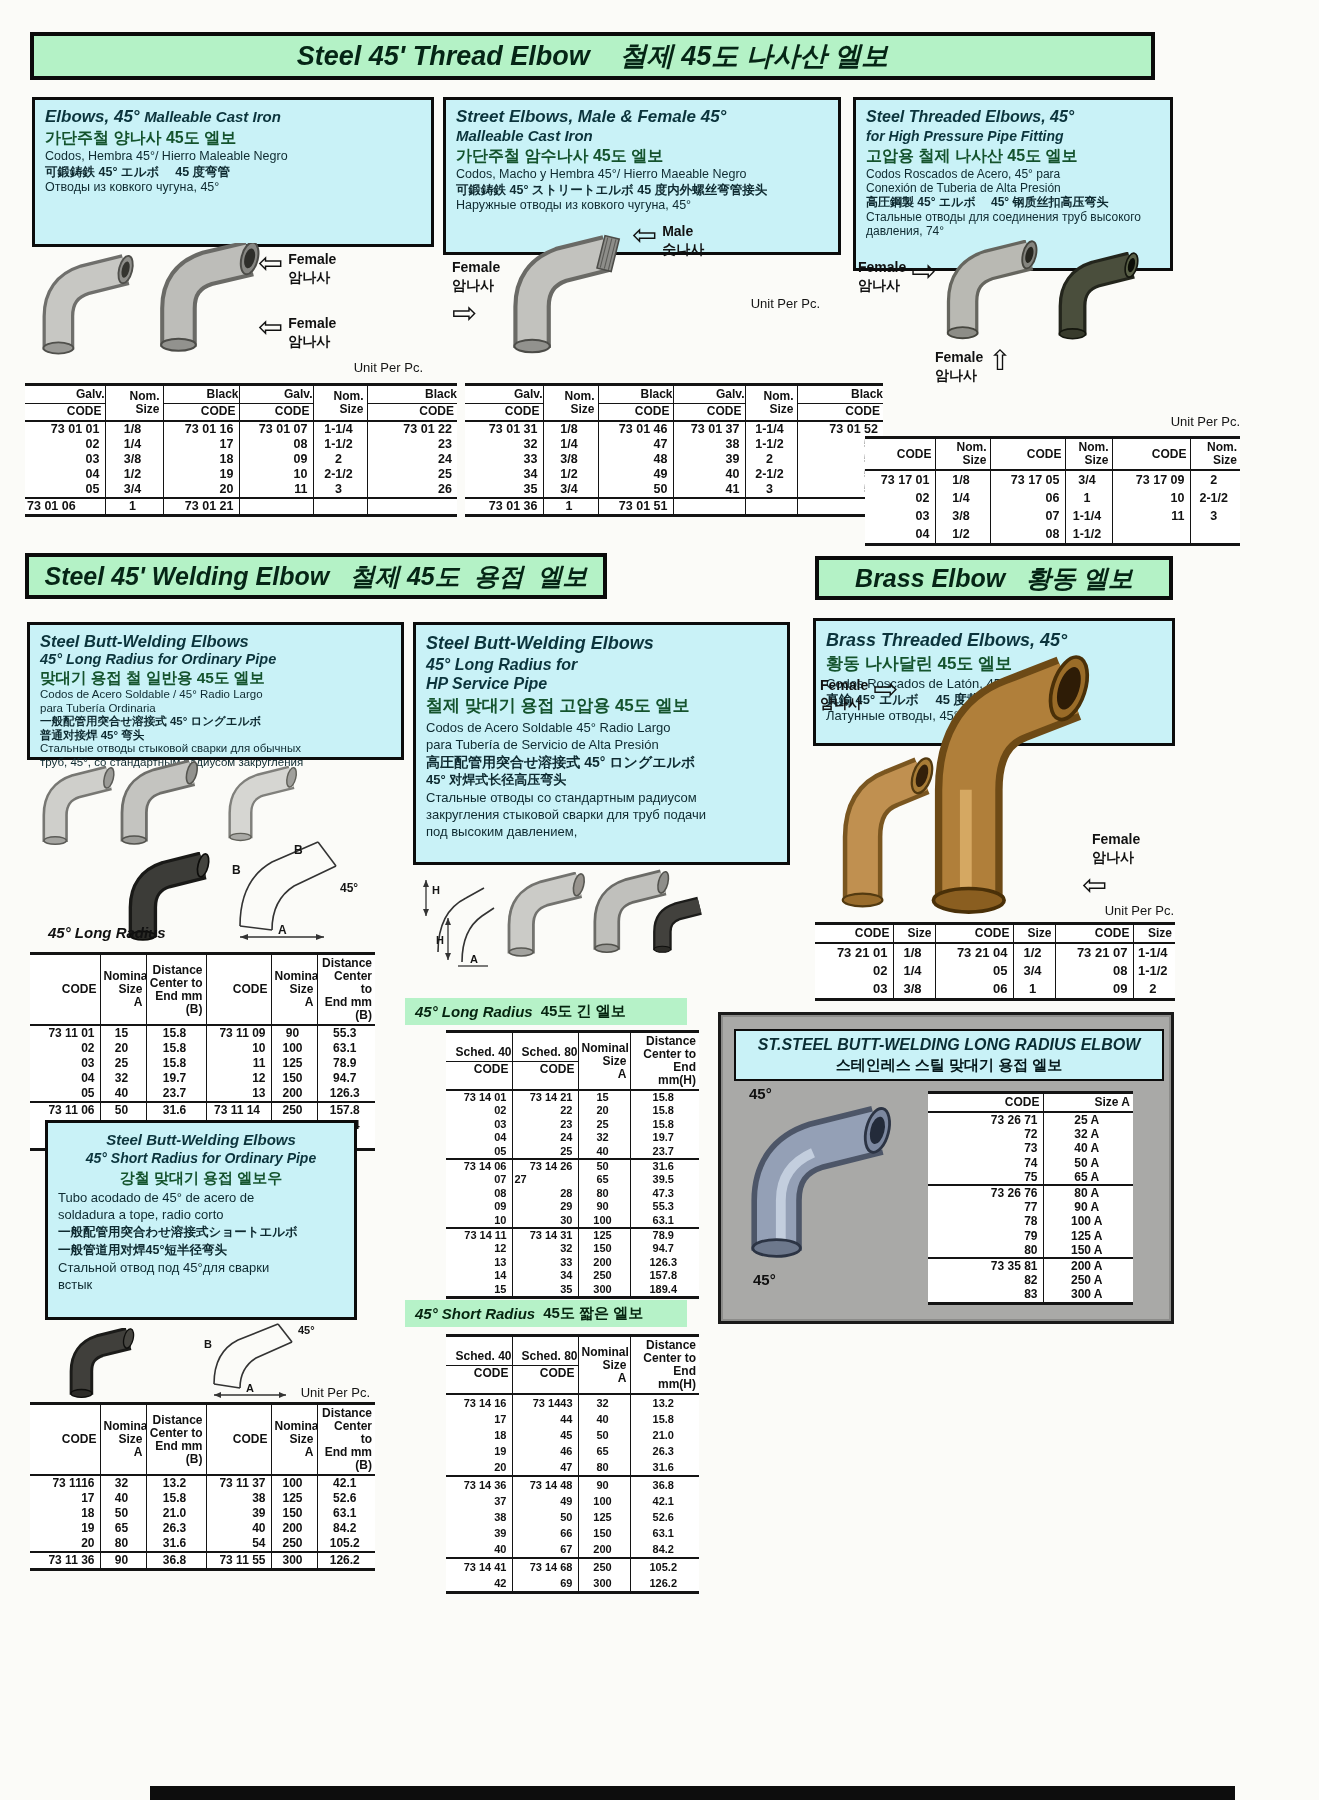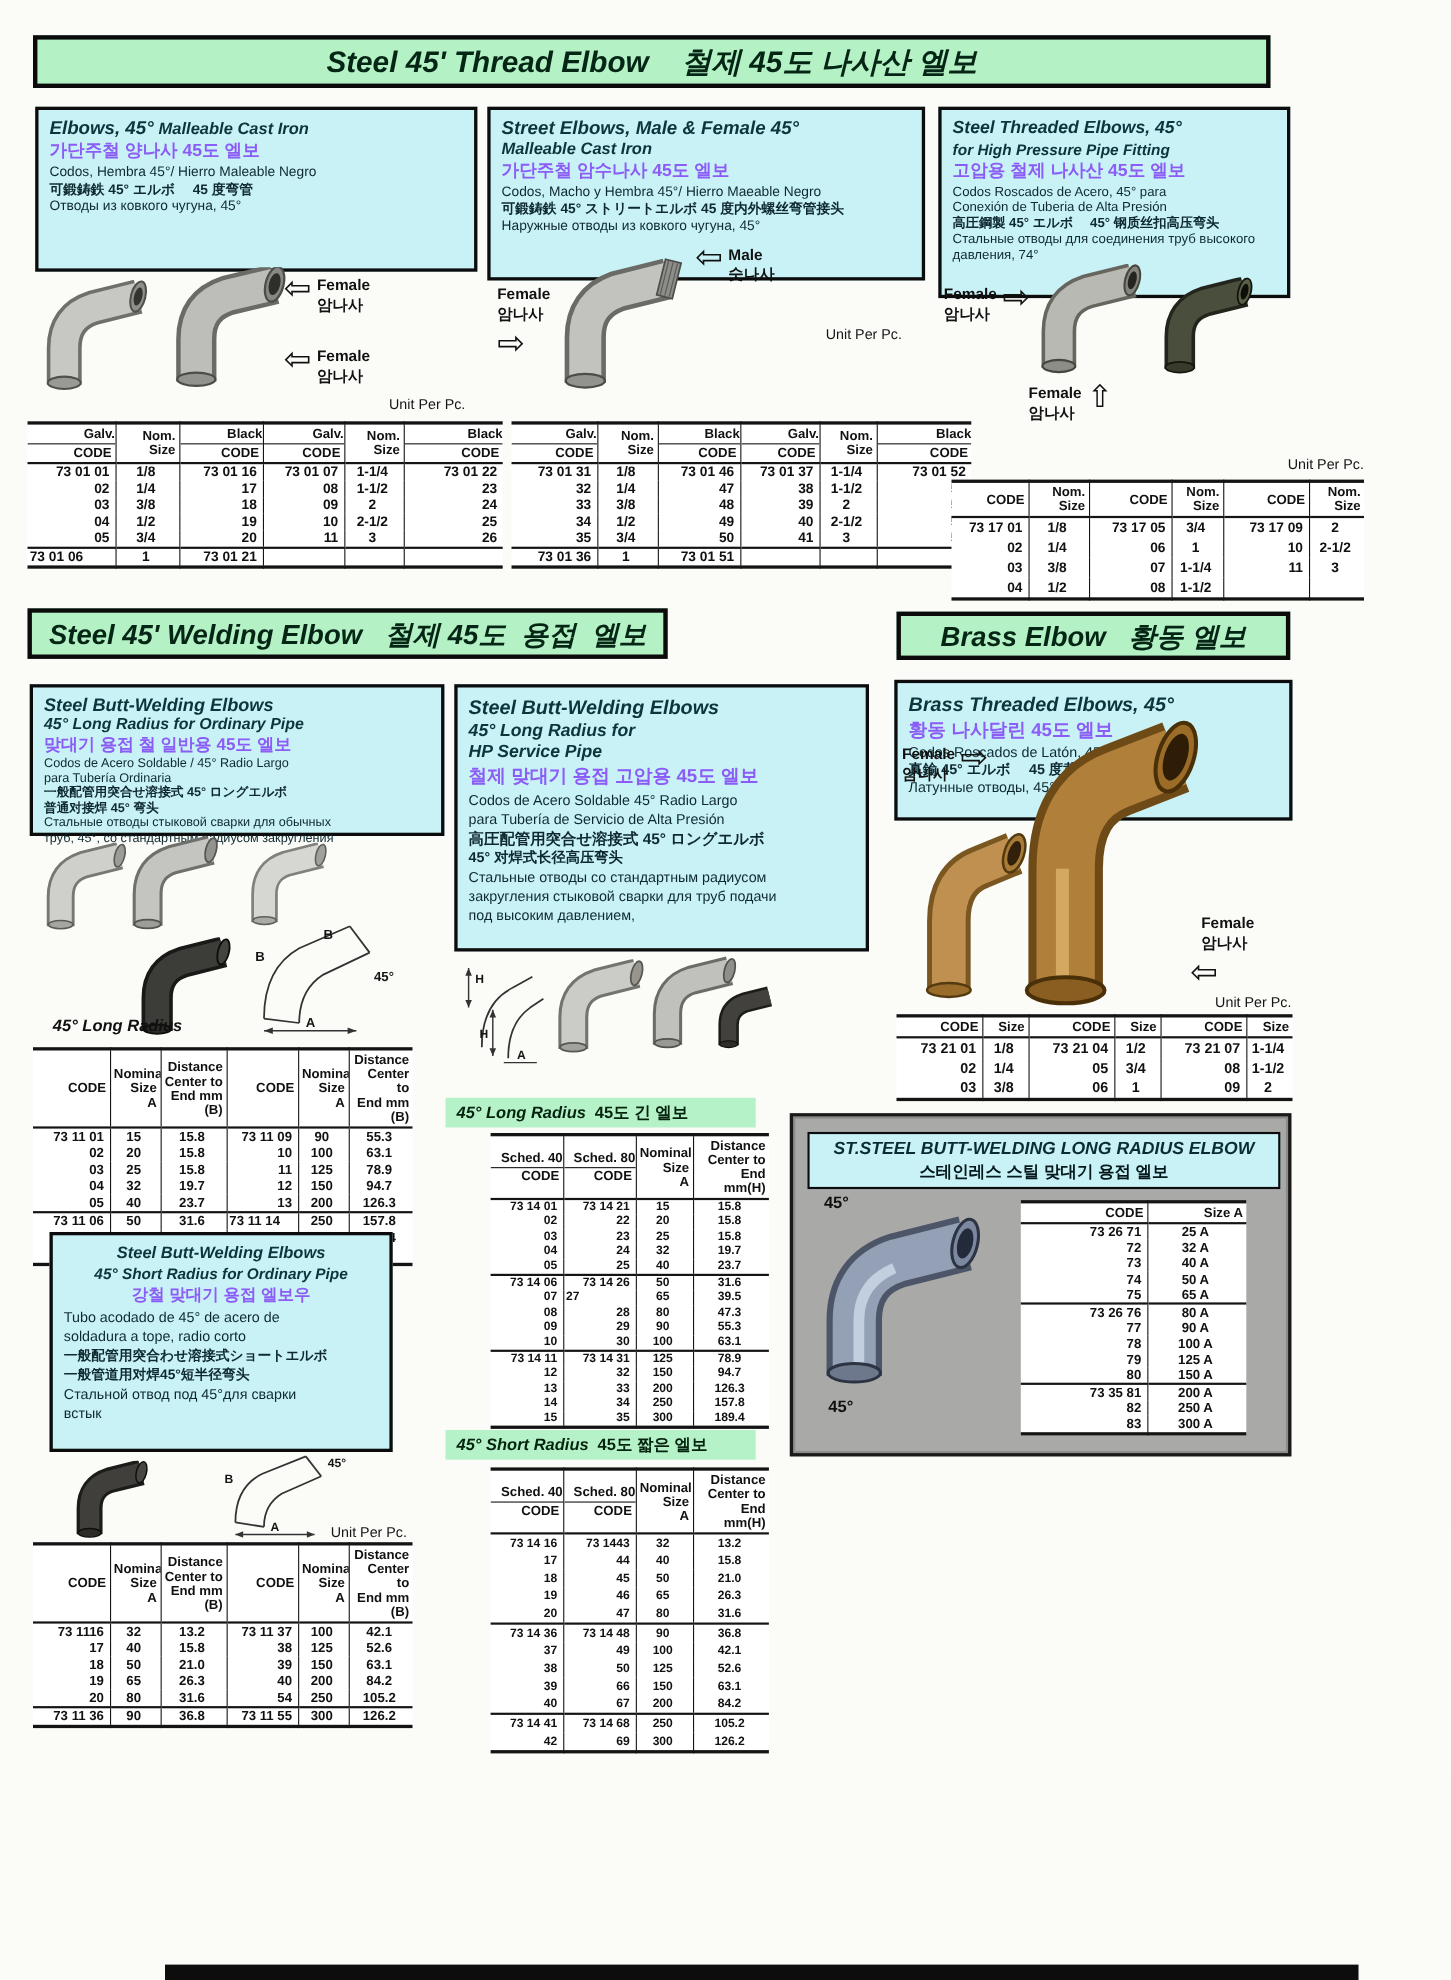--- a/index.html
+++ b/index.html
@@ -9,21 +9,21 @@
   .abs { position:absolute; }
   
   .banner { background:#b4f2c6; border:4px solid #0b0b0b; display:flex; align-items:center;
             justify-content:center; font-weight:bold; font-style:italic; color:#052515; }
   .banner span { white-space:pre; }
   
   .cyan { background:#c9f2f7; border:3px solid #0c0c0c; padding:7px 10px; color:#0c2f35; }
   .bi { font-style:italic; font-weight:bold; }
   .tl { font-size:17px; line-height:20px; color:#0b343c; }
   .tm { font-size:15px; line-height:18px; color:#0b343c; }
-  .kol { font-weight:bold; font-size:16px; line-height:22px; color:#8b5cf6; }
+  .kol { font-weight:bold; font-size:16px; line-height:22px; color:#14532d; }
   .sm { font-size:12.5px; line-height:15.5px; color:#0e2a30; }
   .smb { font-weight:bold; }
   
   .flab { display:flex; gap:5px; align-items:flex-start; font-weight:bold; }
   .flab .txt { display:flex; flex-direction:column; font-size:14px; line-height:18px; }
   .arr { font-size:30px; line-height:26px; font-weight:normal; color:#111; }
   .arrup { font-size:28px; }
   .unit { font-size:13px; text-align:right; color:#151515; }
   
   .band { background:#b6f2c8; display:flex; align-items:center; gap:8px; padding:0 10px;
@@ -592,21 +592,21 @@
           <td style="text-align: center;">40</td>
           <td style="text-align: center;">23.7</td>
           <td style="text-align: right;">13</td>
           <td style="text-align: center;">200</td>
           <td style="text-align: center;">126.3</td>
         </tr>
         <tr class="gs">
           <td style="text-align: right;">73 11 06</td>
           <td style="text-align: center;">50</td>
           <td style="text-align: center;">31.6</td>
-          <td style="text-align: left; margin-top: 12px;">73 11 14</td>
+          <td style="text-align: center; margin-top: 12px;">73 11 14</td>
           <td style="text-align: center;">250</td>
           <td style="text-align: center;">157.8</td>
         </tr>
         <tr>
           <td style="text-align: right;">07</td>
           <td style="text-align: center;">65</td>
           <td style="text-align: center;">39.5</td>
           <td style="text-align: right;">15</td>
           <td style="text-align: center;">300</td>
           <td style="text-align: center;">189.4</td>

